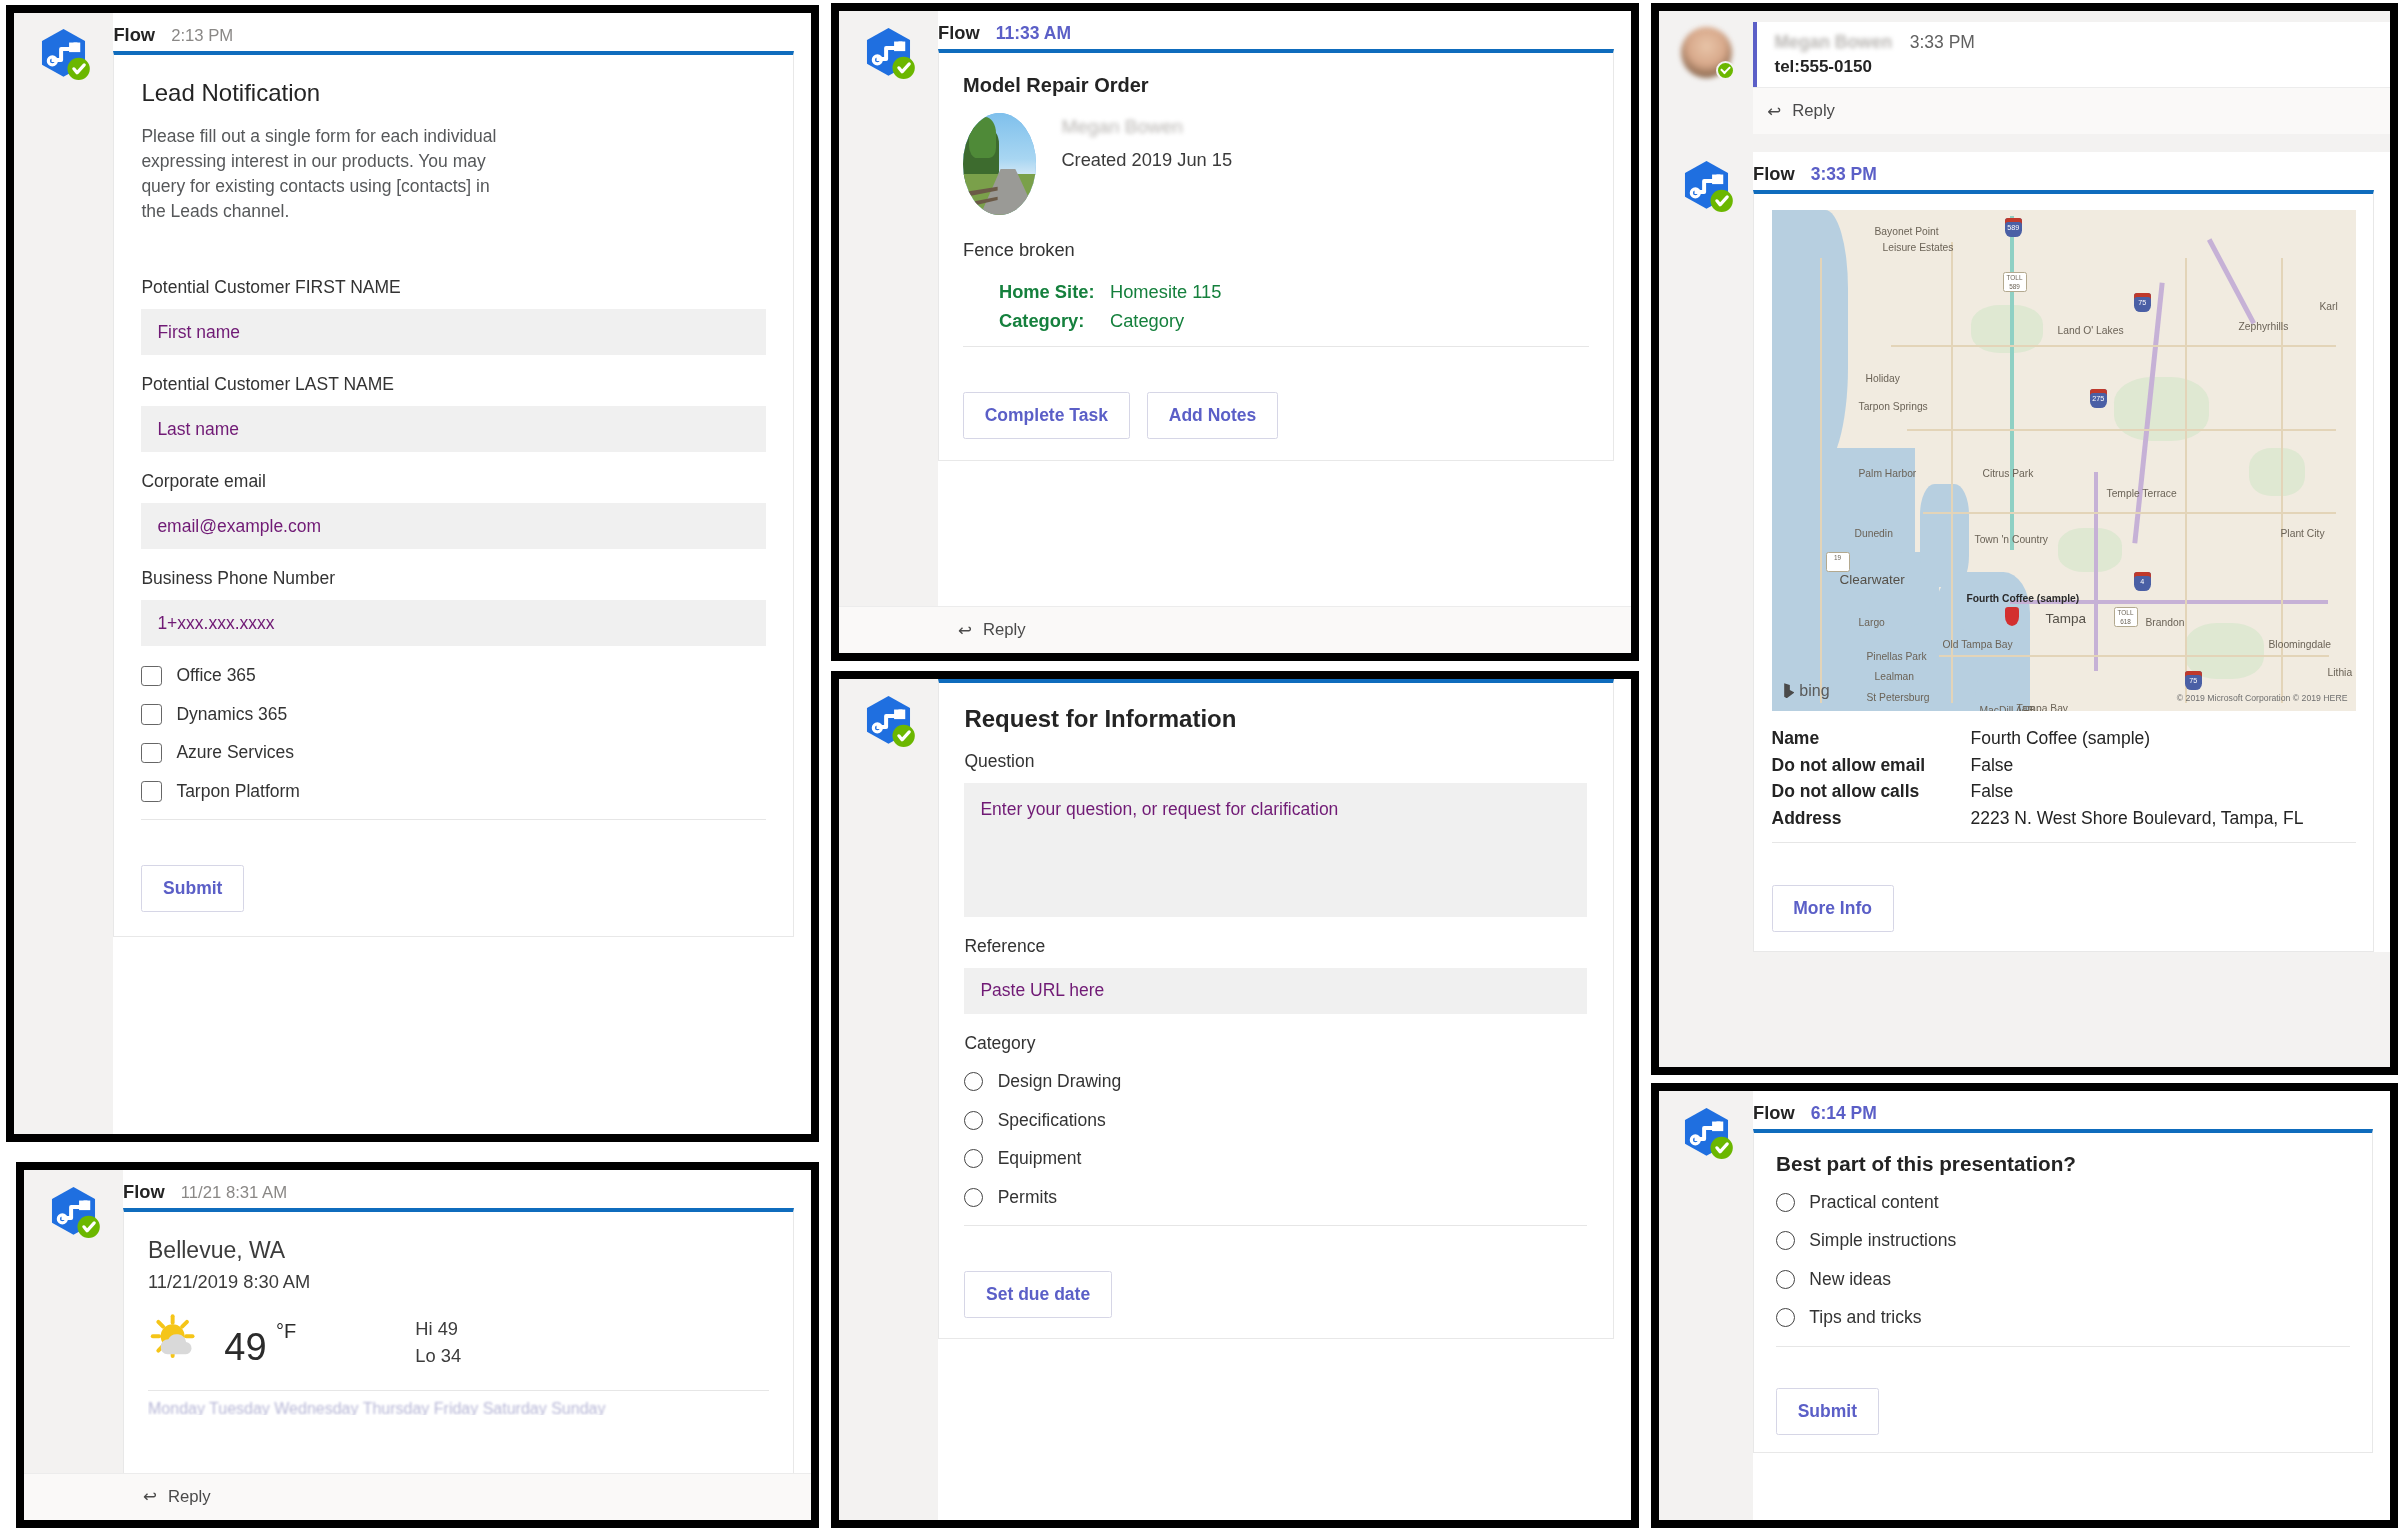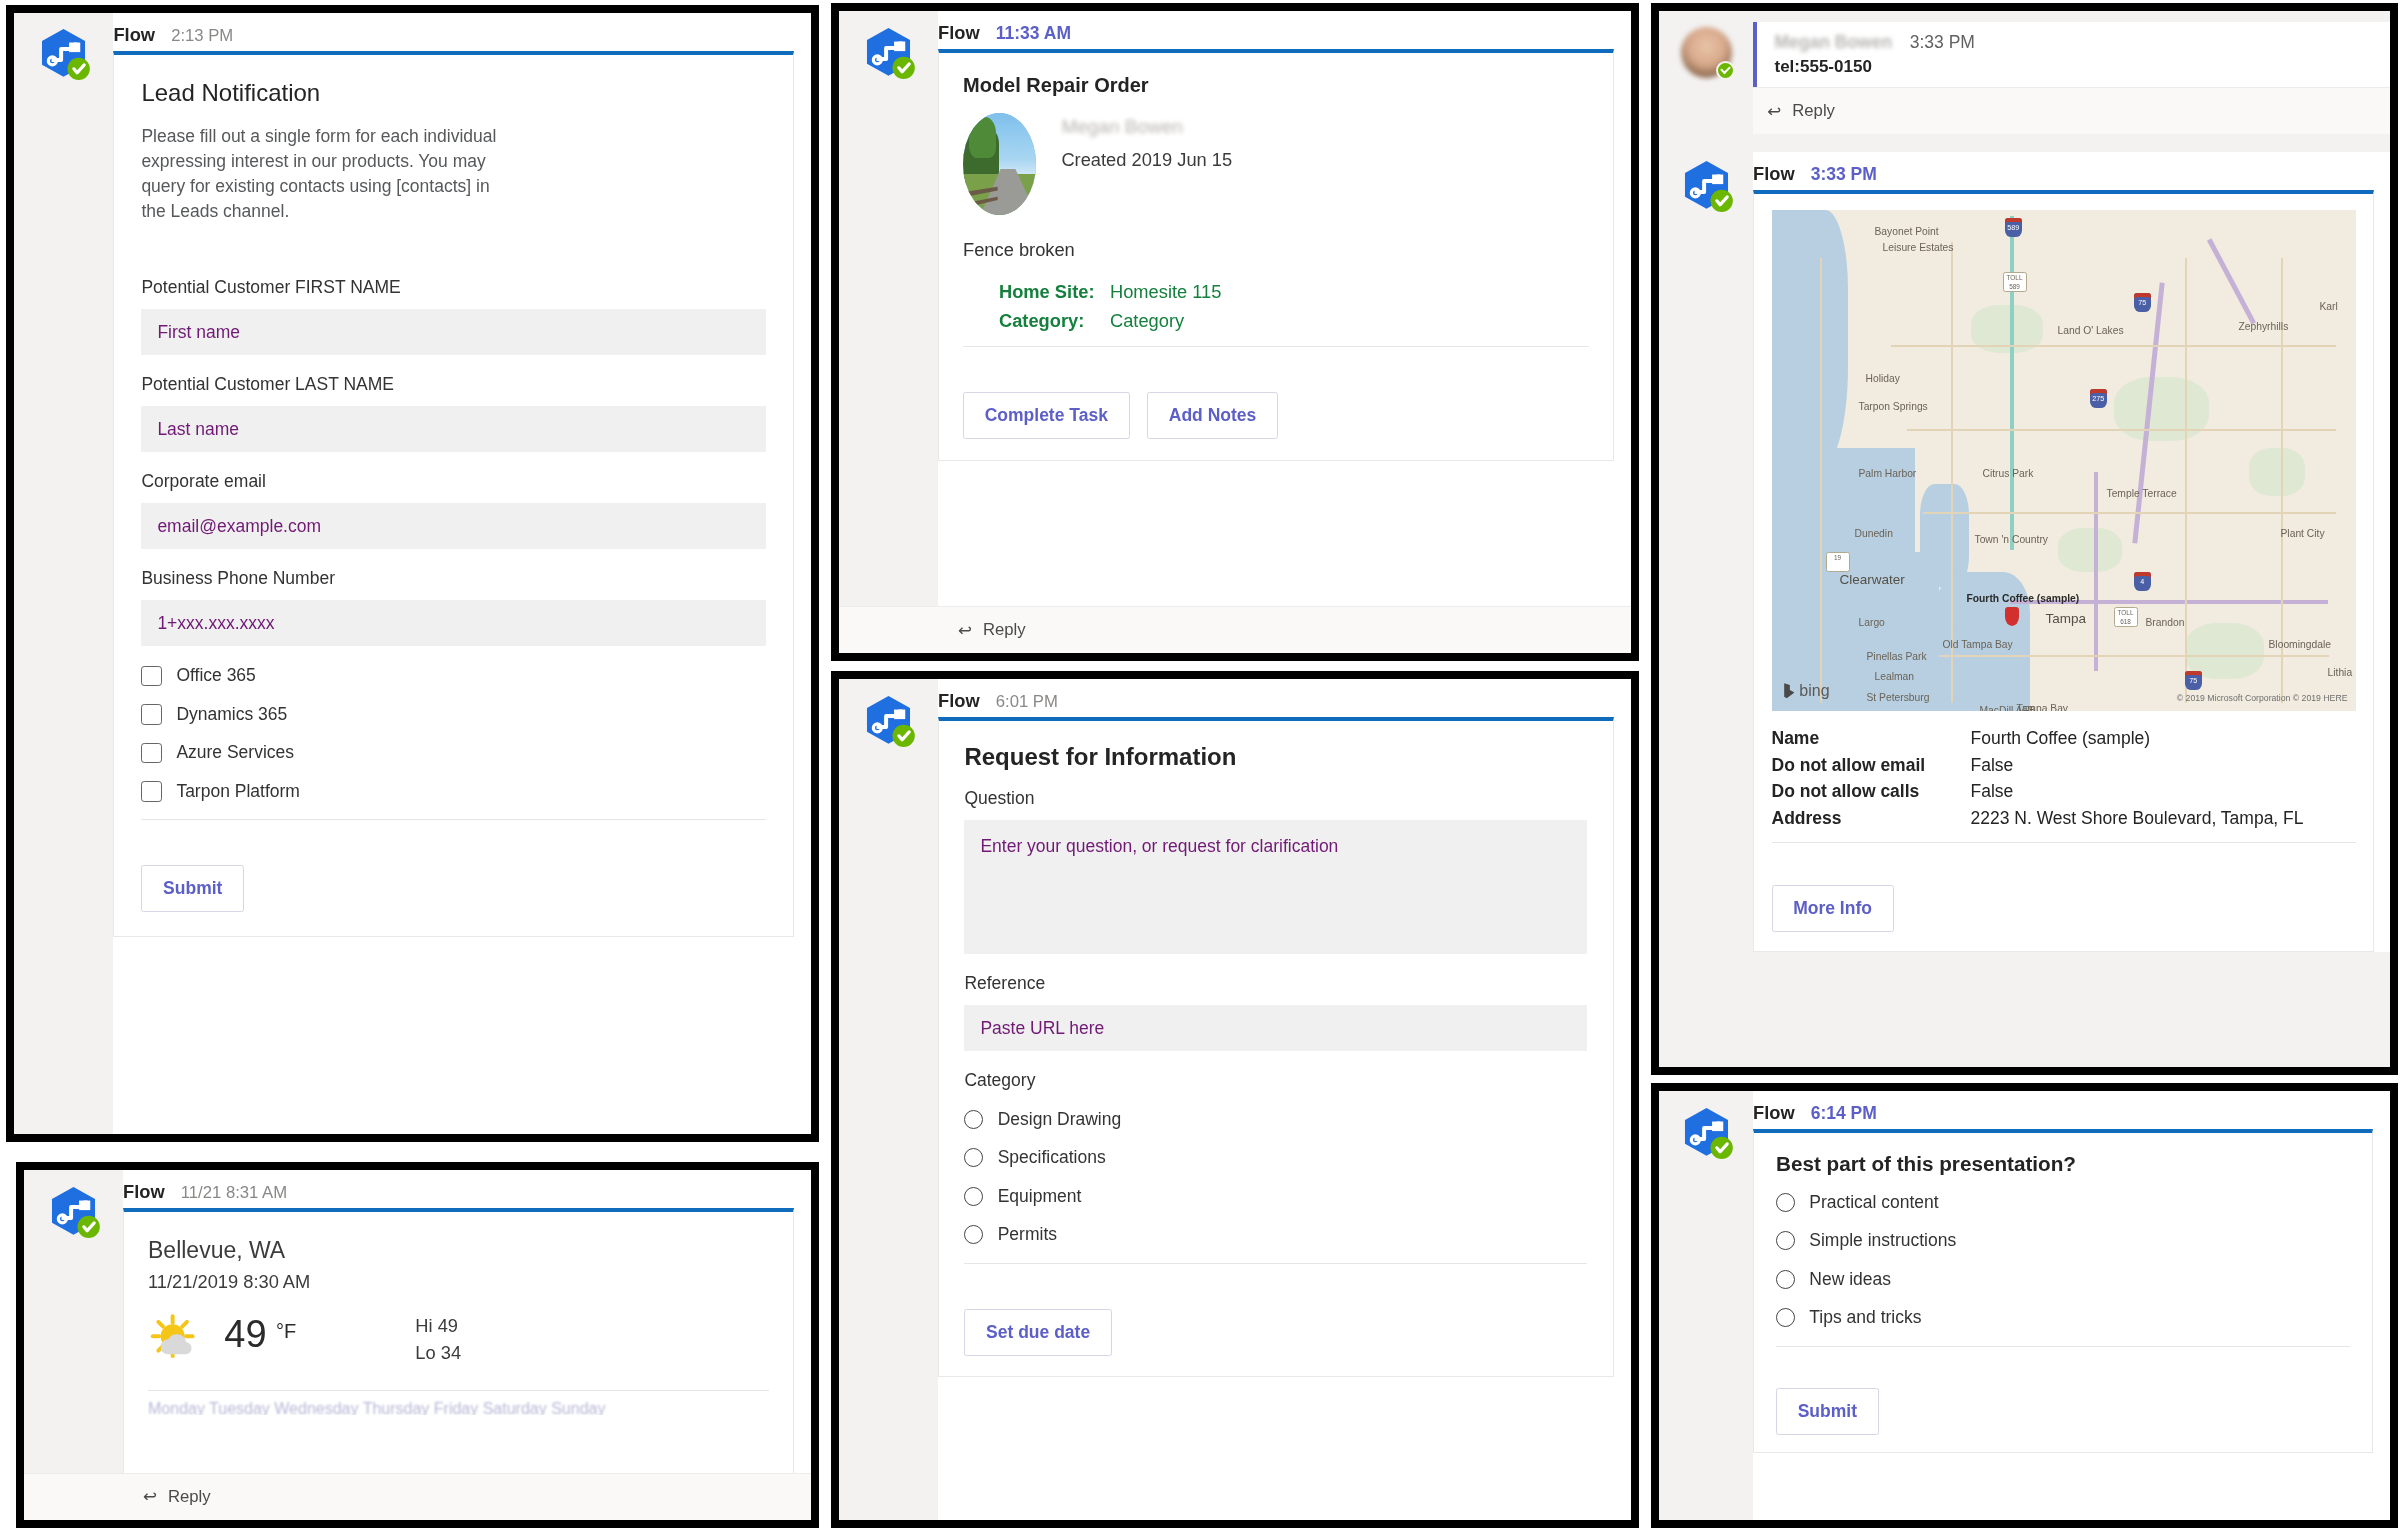--- a/index.html
+++ b/index.html
@@ -175,21 +175,21 @@
   .mro-name { font-size: 19px; color: #b7b4b1; font-weight: normal; filter: blur(1.9px); margin-bottom: 11px; }
   .mro-created { font-size: 18.3px; color: #3b3b3b; }
   .mro-desc { font-size: 18.3px; color: #333333; margin: 4.8px 0 20.7px 0; }
   .kv { font-size: 18.3px; color: #15803d; margin-bottom: 6.4px; display: flex; margin-left: 36px; }
   .kv .k { font-weight: bold; width: 111px; flex: 0 0 111px; }
   .kv .v { }
 
   
   .wx-city { font-size: 23px; color: #3c3c3c; margin: 4.8px 0 6.4px 0; }
   .wx-date { font-size: 18.3px; color: #3c3c3c; margin: 0 0 20.7px 0; }
-  .wx-row { display: flex; align-items: flex-start; }
+  .wx-row { display: flex; align-items: flex-end; }
   .wx-icon { width: 62px; height: 56px; position: relative; flex: 0 0 62px; }
   .wx-temp { font-size: 38px; color: #2b2b2b; margin-left: 14.3px; }
   .wx-unit { font-size: 20px; color: #2b2b2b; margin-left: 9.5px; align-self: flex-start; margin-top: 6.4px;}
   .wx-hilo { margin-left: 119px; font-size: 18.3px; color: #3c3c3c; line-height: 1.45; }
   .wx-clip { height: 14.3px; overflow: hidden; margin-top: 9.5px; }
   .wx-clip span { display:block; font-size: 16px; color:#7b7bb5; filter: blur(1.3px); opacity: .55; white-space: nowrap; }
 
   
   .person-msg {
     background: #ffffff;
@@ -474,24 +474,20 @@
             <polygon points="37,5 64,20 64,50 37,65 10,50 10,20" fill="#1f6fe0"></polygon>
             <path d="M22 44 L34 44 L34 30 L52 30 L52 22" stroke="#ffffff" stroke-width="5" fill="none" stroke-linejoin="round"></path>
             <rect x="44" y="22" width="14" height="12" fill="#ffffff"></rect>
             <circle cx="23" cy="45" r="5" fill="none" stroke="#ffffff" stroke-width="4"></circle>
             <circle cx="56" cy="55" r="14" fill="#6bb700"></circle>
             <path d="M50 55 l4 5 l9 -10" stroke="#ffffff" stroke-width="4" fill="none" stroke-linecap="round" stroke-linejoin="round"></path>
           </svg>
         </div>
       </div>
       <div class="body-col" style="padding-right:17.5px;">
-        <div class="mhead">
-          <span class="who">Flow</span>
-          <span class="ts">6:01 PM</span>
-        </div>
         <div class="card">
           <div class="card-inner" style="padding:22px 25.4px 20.7px 25.4px;">
             <h2 class="card-title bold">Request for Information</h2>
             <div class="field-label">Question</div>
             <div class="input-box tall">Enter your question, or request for clarification</div>
             <div class="field-label" style="margin-top:17.5px">Reference</div>
             <div class="input-box">Paste URL here</div>
             <div class="field-label" style="margin-top:17.5px; margin-bottom:17.5px">Category</div>
             <div class="rad-row">
               <span class="rad-box"></span>

